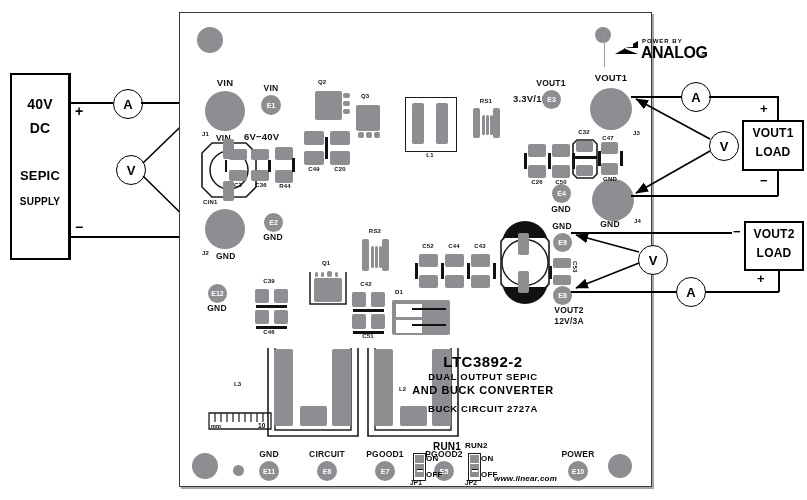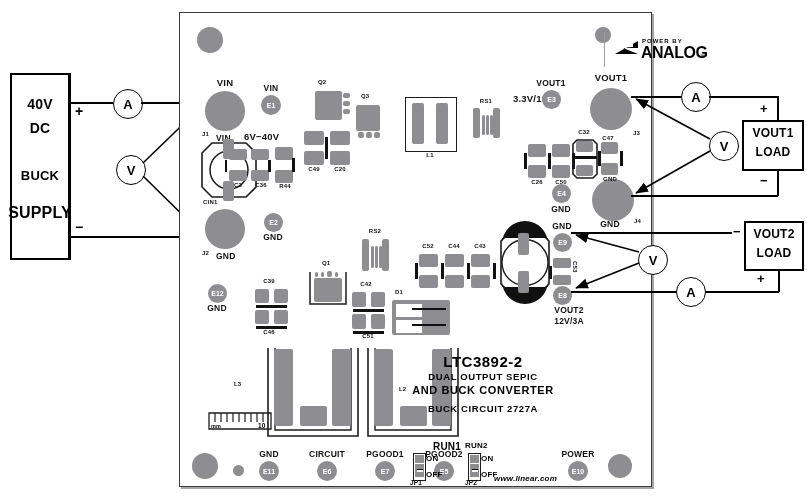--- a/index.html
+++ b/index.html
@@ -56,22 +56,22 @@
   .dark{background:#111;}
 </style>
 </head>
 <body>
 
 <div id="stage">
 
   <div class="box" style="left:10px;top:73px;width:60px;height:187px;"></div>
   <div class="t c" style="left:40px;top:96px;font-size:14px;">40V</div>
   <div class="t c" style="left:40px;top:120px;font-size:14px;">DC</div>
-  <div class="t c" style="left:40px;top:168px;font-size:13px;">BUCK</div>
-  <div class="t c" style="left:40px;top:204px;font-size:16px;">SUPPLY</div>
+  <div class="t c" style="left:40px;top:168px;font-size:13px;">SEPIC</div>
+  <div class="t c" style="left:40px;top:196px;font-size:10px;">SUPPLY</div>
 
   <div class="wire wv" style="left:69px;top:73px;height:187px;"></div>
   <div class="t" style="left:75px;top:103px;font-size:14px;">+</div>
   <div class="t" style="left:75px;top:219px;font-size:14px;">−</div>
 
   <div class="wire wh" style="left:69px;top:102px;width:44px;"></div>
   <div class="meter" style="left:113px;top:89px;">
     <span>A</span>
   </div>
   <div class="wire wh" style="left:141px;top:102px;width:73px;"></div>

